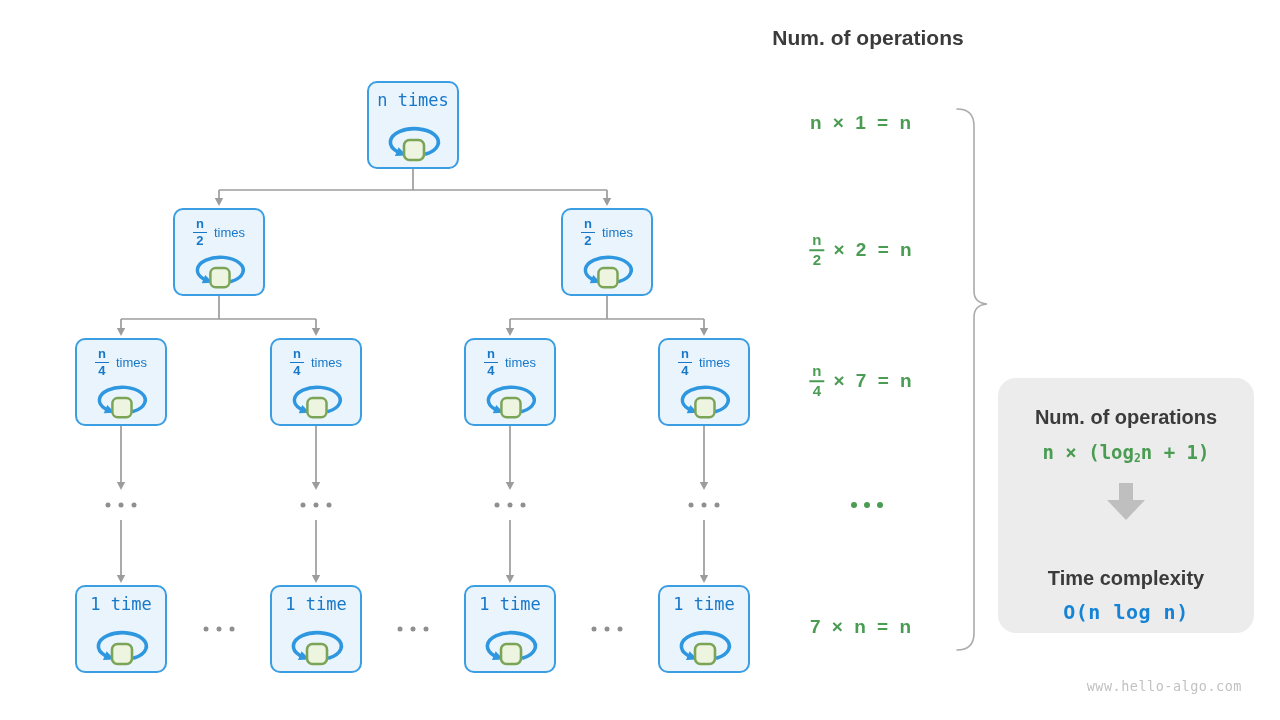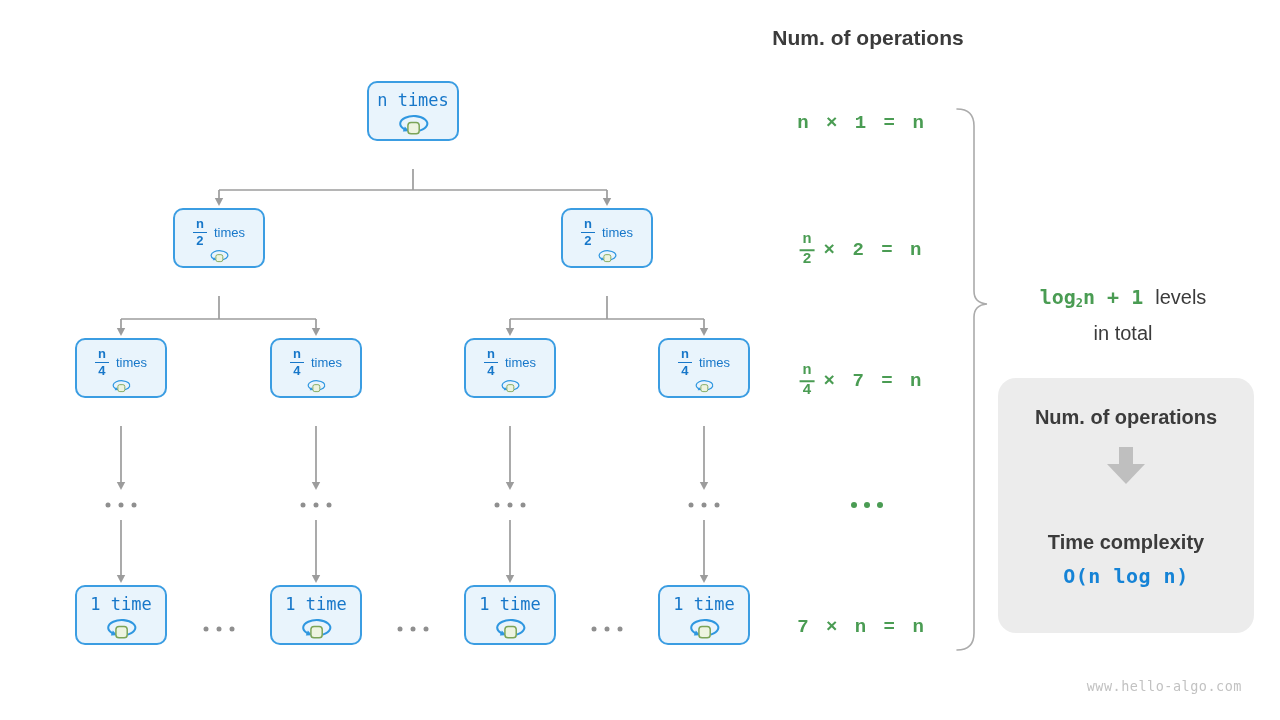--- a/index.html
+++ b/index.html
@@ -1,21 +1,21 @@
 <!DOCTYPE html>
 <html><head>
 <meta charset="utf-8">
 <style>
   html,body{margin:0;padding:0;background:#fff;}
   .canvas{position:relative;width:1280px;height:720px;background:#ffffff;overflow:hidden;
           font-family:"Liberation Sans",sans-serif;}
   #overlay{position:absolute;left:0;top:0;width:1280px;height:720px;pointer-events:none;}
 
   
-  .node{position:absolute;width:92px;height:60px;background:#e9f4fc;border:2.5px solid #3b9de2;
+  .node{position:absolute;width:92px;height:88px;background:#e9f4fc;border:2.5px solid #3b9de2;
         border-radius:10px;box-sizing:border-box;display:flex;flex-direction:column;
         align-items:center;justify-content:space-between;padding:7px 0 3px;}
   .nlabel{display:flex;align-items:center;gap:7px;color:#1777c9;}
   .mono{font-family:"DejaVu Sans Mono",monospace;font-size:17px;}
   .nfrac{display:inline-flex;flex-direction:column;align-items:center;line-height:1;
          font-size:13px;font-weight:bold;}
   .nnum{border-bottom:1.6px solid #1777c9;padding:0 3px 1.5px;}
   .nden{padding-top:1.5px;}
   .nsuffix{font-size:13px;}
   .loop{display:block;}
@@ -23,21 +23,21 @@
   
   .dots{position:absolute;display:flex;gap:8px;transform:translate(-50%,-50%);}
   .dot{width:5px;height:5px;border-radius:50%;background:#8f8f8f;}
   .dots.green{gap:7px;}
   .dots.green .dot{width:6px;height:6px;background:#4a9c53;}
 
   
   .hdr{position:absolute;left:868px;top:24px;transform:translateX(-50%);text-align:center;
        font-weight:bold;font-size:21px;color:#3b3b3b;line-height:27px;white-space:nowrap;}
   .formula{position:absolute;left:862px;transform:translate(-50%,-50%);display:flex;
-           align-items:center;gap:9px;color:#4a9c53;font-family:Liberation Mono, monospace;
+           align-items:center;gap:9px;color:#4a9c53;font-family:Liberation Sans, sans-serif;
            font-weight:bold;font-size:19px;letter-spacing:3px;white-space:pre;}
   .gfrac{display:inline-flex;flex-direction:column;align-items:center;line-height:1.05;
          font-size:15px;letter-spacing:0;}
   .gnum{border-bottom:2.4px solid #4a9c53;padding:0 3px 1px;}
   .gden{padding-top:1px;}
 
   .brace-label{position:absolute;left:1123px;top:282px;transform:translateX(-50%);
                text-align:center;font-size:20px;color:#3b3b3b;line-height:30px;white-space:nowrap;}
   .green-expr{font-family:"DejaVu Sans Mono",monospace;font-weight:bold;color:#4a9c53;font-size:20px;}
   .green-expr sub,.p-expr sub{font-size:0.6em;vertical-align:-0.25em;letter-spacing:0;}
@@ -257,29 +257,24 @@
       <span class="gnum">n</span>
       <span class="gden">4</span>
     </span>
     <span>× 7 = n</span>
   </div>
 
   <div class="formula" style="top:627px">
     <span>7 × n = n</span>
   </div>
 
-  <div class="brace-label">
-    <div>
-      <span class="green-expr"><span>log</span><sub>2</sub><span>n + 1</span></span><span class="dark-suffix">levels</span>
-    </div>
-    <div>in total</div>
-  </div>
 
   <div class="panel">
     <div class="p-title">Num. of operations</div>
+    <div class="p-expr"><span>n × (log</span><sub>2</sub><span>n + 1)</span></div>
     <svg class="p-arrow" width="40" height="38" viewBox="0 0 40 38">
       <rect x="13" y="0" width="14" height="17" fill="#bfbfbf"></rect>
       <polygon points="1,17 39,17 20,37" fill="#bfbfbf"></polygon>
     </svg>
     <div class="p-title second">Time complexity</div>
     <div class="p-complexity">O(n log n)</div>
   </div>
 
   <div class="footer">www.hello-algo.com</div>
 <div class="dots" style="left: 121px; top: 505px;">

